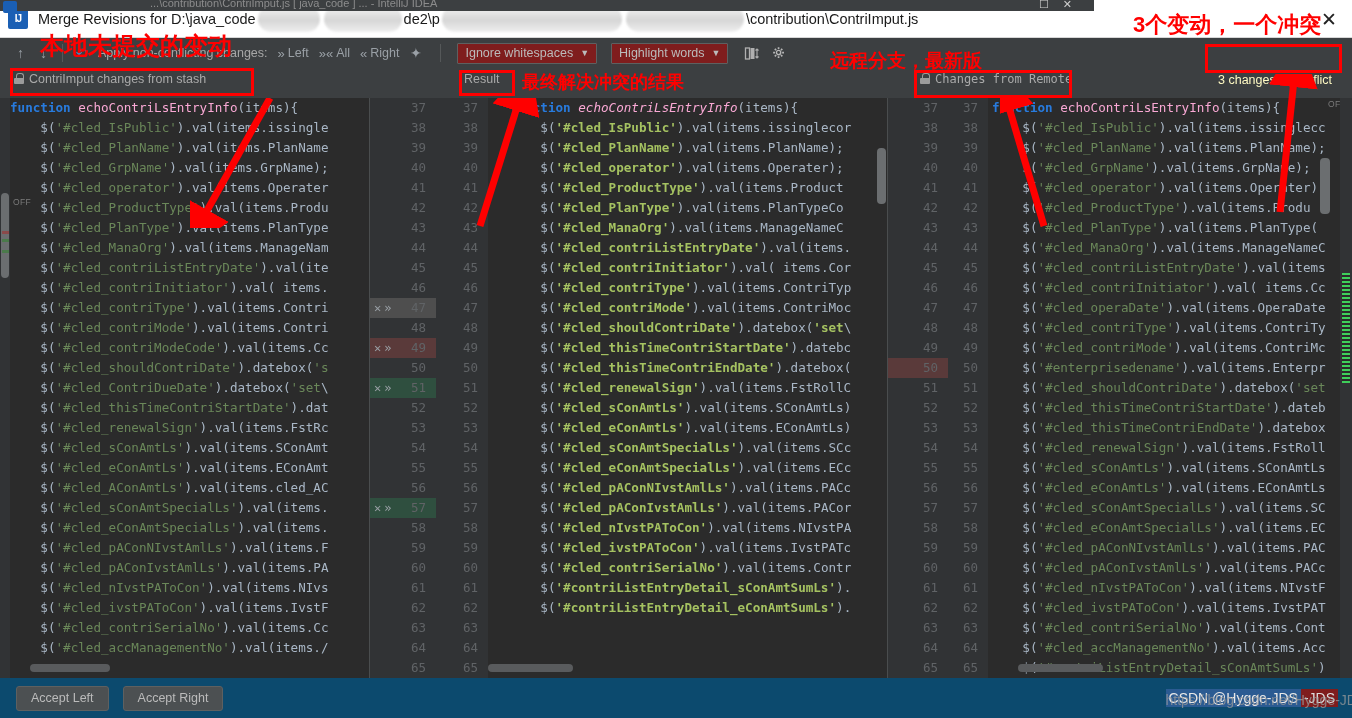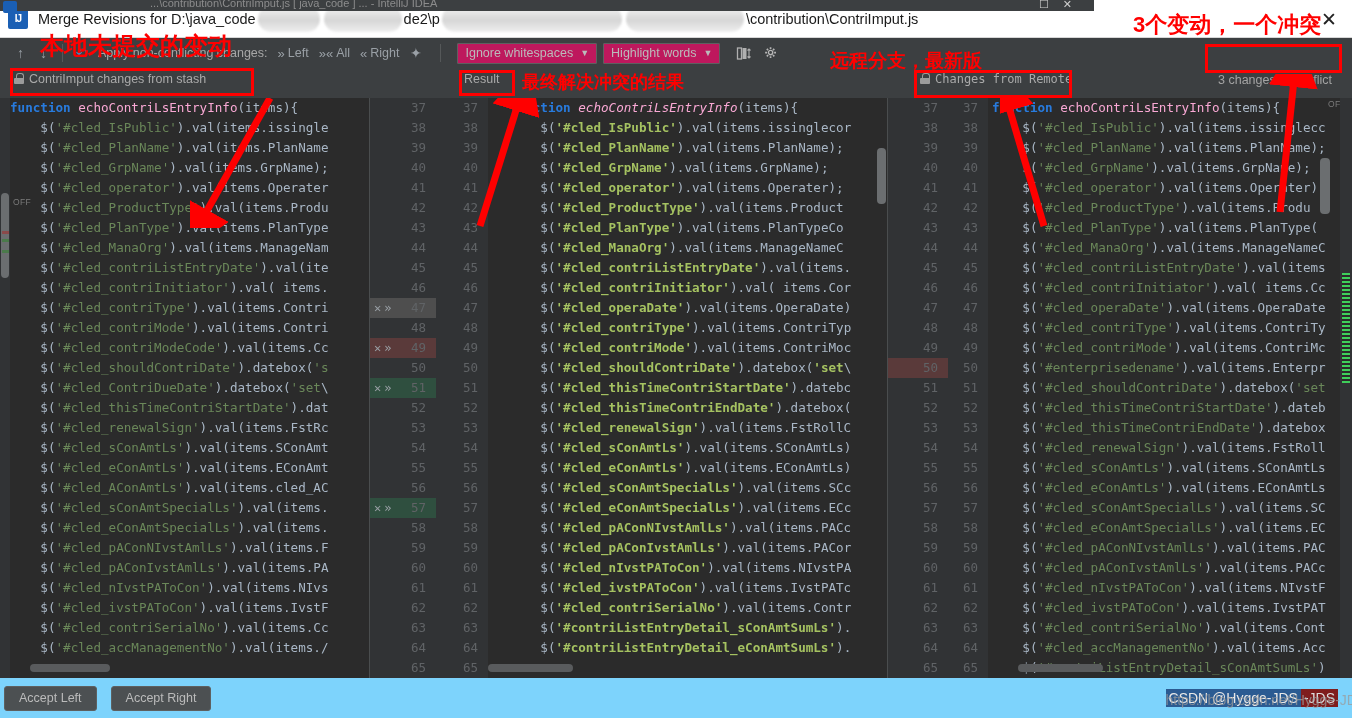--- a/index.html
+++ b/index.html
@@ -70,39 +70,39 @@
   }
   .tb-ico{
     width:17px;height:20px; display:flex;align-items:center;justify-content:center;
     color:#9aa0a6; font-size:14px; cursor:pointer;
   }
   .tb-sep{ width:1px; height:18px; background:#555859; margin:0 4px; }
   .tb-label{ color:#a7a7a7; margin-left:2px; margin-right:2px;}
   .tb-act{ color:#9aa0a6; display:flex; align-items:center; gap:3px; cursor:pointer; padding:0 2px;}
   .tb-act .chev{ font-size:13px; color:#9aa0a6;}
   .combo{
-    border:1px solid #5e6060; background:#be185d; color:#bbb;
+    border:1px solid #5e6060; background:#7f1d1d; color:#bbb;
     height:21px; display:flex; align-items:center; gap:7px;
     padding:0 7px; font-size:12.5px; cursor:pointer; border-radius:1px;
   }
   .combo .caret{ font-size:9px; color:#bbb; }
   .tb-right-ico{ width:22px;height:22px; display:flex;align-items:center;justify-content:center; cursor:pointer;}
 
   
   #panelheads{
     position:absolute; left:0; top:68px; width:1352px; height:30px;
     font-size:12.5px; color:#a9a9a9;
   }
   .lock{ display:inline-block; width:10px;height:11px; position:relative; vertical-align:-1px; margin-right:5px;}
   .lock::before{content:"";position:absolute;left:0;bottom:0;width:10px;height:6px;background:#9b9b9b;border-radius:1px;}
   .lock::after{content:"";position:absolute;left:2px;top:0;width:6px;height:6px;border:1.6px solid #9b9b9b;border-bottom:none;border-radius:3px 3px 0 0;}
   #leftTitle{ position:absolute; left:14px; top:4px; }
   #resultTitle{ position:absolute; left:464px; top:4px; }
   #rightTitle{ position:absolute; left:920px; top:4px; }
-  #changesCount{ position:absolute; right:20px; top:5px; color:#a3a3a3; font-size:12.5px;text-align:center;}
+  #changesCount{ position:absolute; right:20px; top:5px; color:#fef9c3; font-size:12.5px;text-align:center;}
 
   
   #editors{
     position:absolute; left:0; top:98px; width:1352px; height:580px;
     background:#2b2b2b;
   }
   .pane{ position:absolute; top:0; height:580px; overflow:hidden; background:#2b2b2b;}
   #paneL{ left:0;   width:370px; }
   #gutL{ left:370px; width:66px; }
   #gutL2{ left:436px; width:52px; }
@@ -154,21 +154,21 @@
   .vscroll{ position:absolute; width:9px; background:#3e4244; border-radius:4px;}
   .hscroll{ position:absolute; height:8px; background:#595b5d; border-radius:4px;}
   .markercol{ position:absolute; width:10px; top:0; bottom:0; background:#313335;}
   .marker{ position:absolute; width:7px; height:3px; left:2px;}
 
   .divider{ position:absolute; top:0; bottom:0; width:1px; background:#4a4d4e;}
 
   
   #bottom{
     position:absolute; left:0; top:678px; width:1352px; height:40px;
-    background:#7dd3fc; display:flex; align-items:center; padding-left:4px; gap:14px;
+    background:#0c4a6e; display:flex; align-items:center; padding-left:16px; gap:14px;
   }
   .btn{
     background:#4c5052; border:1px solid #5e6060; color:#bbb;
     height:25px; padding:0 14px; font-size:12.5px; border-radius:3px; cursor:pointer;
     font-family:"Liberation Sans",sans-serif;
   }
   #watermark{
     position:absolute; right:14px; top:690px; font-size:14px; color:#8d8d8d;
     white-space:nowrap;
   }
@@ -219,21 +219,21 @@
   <div class="tb-act">
     <span class="chev">«</span>
     <span>Right</span>
   </div>
   <div class="tb-ico">✦</div>
   <div class="tb-sep" style="margin-left:10px"></div>
   <div class="combo" style="margin-left:6px">
     <span>Ignore whitespaces</span>
     <span class="caret">▼</span>
   </div>
-  <div class="combo" style="margin-left:0">
+  <div class="combo" style="margin-left:8px">
     <span>Highlight words</span>
     <span class="caret">▼</span>
   </div>
   <div class="tb-right-ico" style="margin-left:6px">
     <svg width="15" height="15" viewBox="0 0 15 15">
       <rect x="1.5" y="2" width="4" height="11" fill="none" stroke="#b0b0b0" stroke-width="1.3"></rect>
       <rect x="6.5" y="2" width="4" height="11" fill="#b0b0b0"></rect>
       <path d="M13 3 L13 12 M11.5 4.5 L13 3 L14.5 4.5 M11.5 10.5 L13 12 L14.5 10.5" stroke="#b0b0b0" stroke-width="1.1" fill="none"></path>
     </svg>
   </div>
@@ -383,28 +383,26 @@
       <div class="gnum">64</div>
       <div class="gnum">65</div>
       <div class="gnum">66</div>
     </div>
 
   <div class="pane" id="paneM">
     <div class="codelines" id="codeM">
         <div class="ln"><span class="blue">function</span> <span class="fn itl">echoContriLsEntryInfo</span>(items){</div>
         <div class="ln">    $(<span class="sid">'#cled_IsPublic'</span>).val(items.issinglecor</div>
         <div class="ln">    $(<span class="sid">'#cled_PlanName'</span>).val(items.PlanName);</div>
-        <div class="ln">    $(<span class="sid">'#cled_GrpName'</span>).val(items.GrpName);</div>
         <div class="ln">    $(<span class="sid">'#cled_operator'</span>).val(items.Operater);</div>
         <div class="ln">    $(<span class="sid">'#cled_ProductType'</span>).val(items.Product</div>
         <div class="ln">    $(<span class="sid">'#cled_PlanType'</span>).val(items.PlanTypeCo</div>
         <div class="ln">    $(<span class="sid">'#cled_ManaOrg'</span>).val(items.ManageNameC</div>
         <div class="ln">    $(<span class="sid">'#cled_contriListEntryDate'</span>).val(items.</div>
         <div class="ln">    $(<span class="sid">'#cled_contriInitiator'</span>).val( items.Cor</div>
-        <div class="ln">    $(<span class="sid">'#cled_operaDate'</span>).val(items.OperaDate)</div>
         <div class="ln">    $(<span class="sid">'#cled_contriType'</span>).val(items.ContriTyp</div>
         <div class="ln">    $(<span class="sid">'#cled_contriMode'</span>).val(items.ContriMoc</div>
         <div class="ln">    $(<span class="sid">'#cled_shouldContriDate'</span>).datebox(<span class="sid">'set</span>\</div>
         <div class="ln">    $(<span class="sid">'#cled_thisTimeContriStartDate'</span>).datebc</div>
         <div class="ln">    $(<span class="sid">'#cled_thisTimeContriEndDate'</span>).datebox(</div>
         <div class="ln">    $(<span class="sid">'#cled_renewalSign'</span>).val(items.FstRollC</div>
         <div class="ln">    $(<span class="sid">'#cled_sConAmtLs'</span>).val(items.SConAmtLs)</div>
         <div class="ln">    $(<span class="sid">'#cled_eConAmtLs'</span>).val(items.EConAmtLs)</div>
         <div class="ln">    $(<span class="sid">'#cled_sConAmtSpecialLs'</span>).val(items.SCc</div>
         <div class="ln">    $(<span class="sid">'#cled_eConAmtSpecialLs'</span>).val(items.ECc</div>

